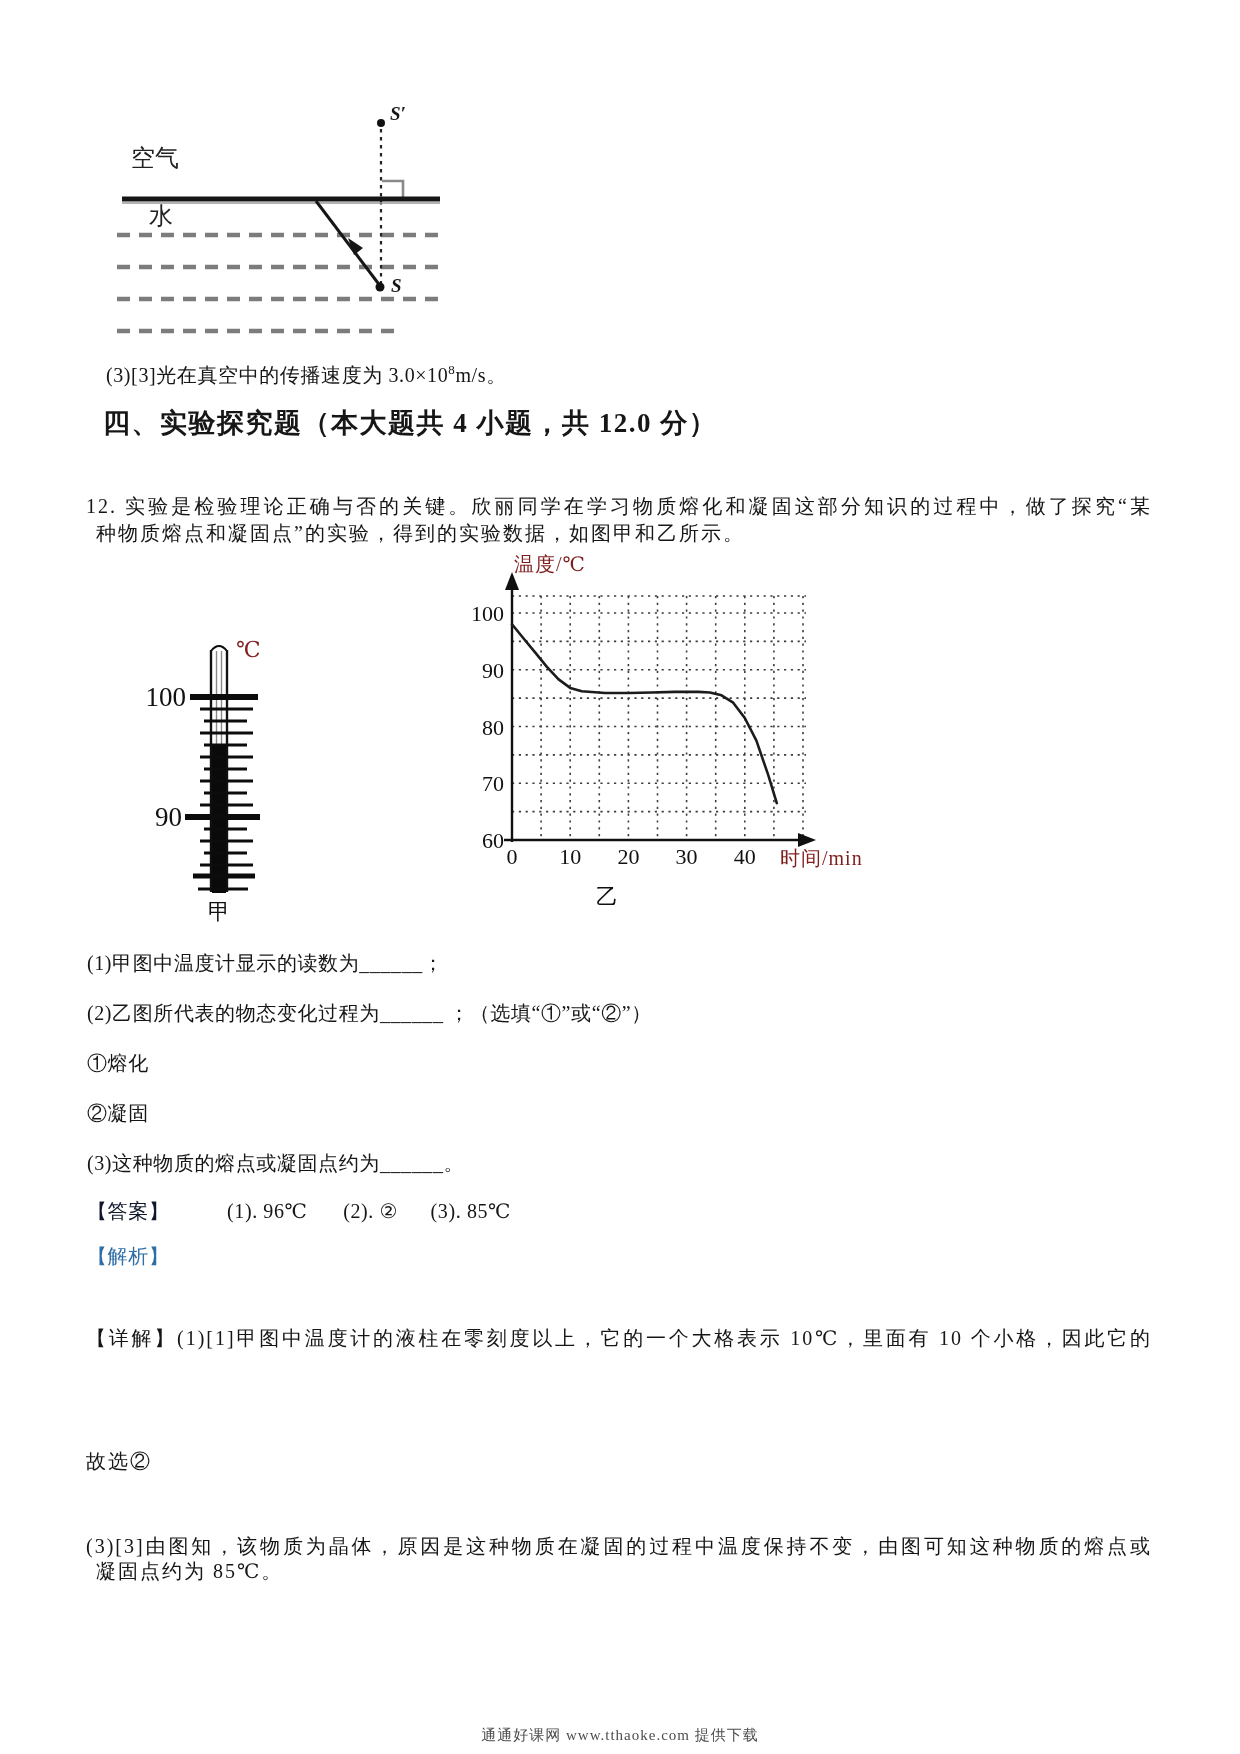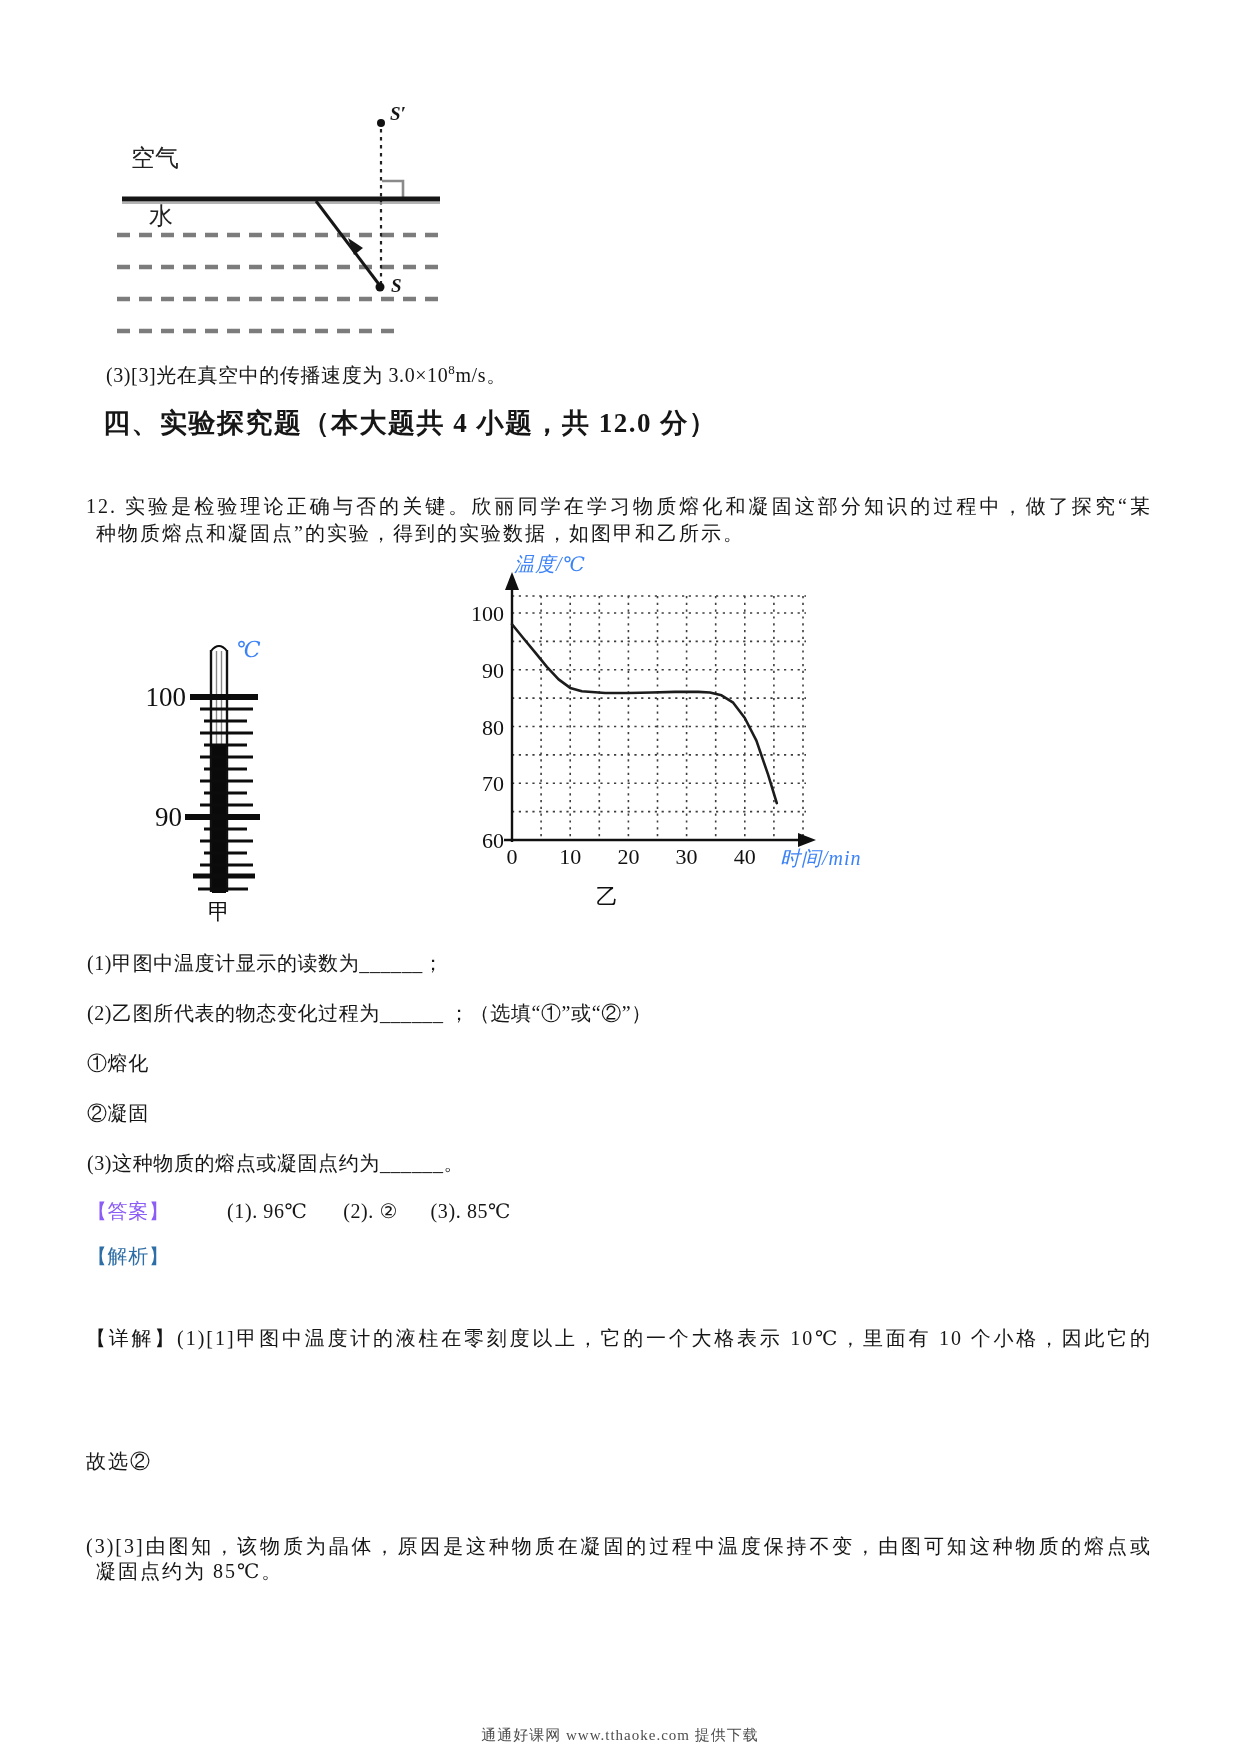--- a/index.html
+++ b/index.html
@@ -13,21 +13,21 @@
   .tight{letter-spacing:0.6px;}
   .hdr{font-size:27px;font-weight:bold;letter-spacing:1.5px;white-space:nowrap;}
   .fig-label{position:absolute;line-height:1;}
   .cjk-big{font-size:24px;color:#222;}
   .pt-label{font-size:19px;font-style:italic;font-weight:bold;}
   .gnum{position:absolute;font-size:22px;line-height:1;color:#111;}
   .ynum{text-align:right;}
   .xnum{text-align:center;}
   .tnum{position:absolute;font-size:27px;line-height:1;color:#111;text-align:right;}
   .caption{font-size:22px;color:#111;}
-  .axis-label{font-size:20px;color:#3b82f6;letter-spacing:1px;font-style:italic;}
+  .axis-label{font-size:20px;color:#7f1d1d;letter-spacing:1px;}
   .grid-line{stroke:#3d3d3d;stroke-width:1.6;stroke-dasharray:2.2 4.6;fill:none;}
   .axis{stroke:#101010;stroke-width:2.4;fill:none;}
   .curve{fill:none;stroke:#1c1c1c;stroke-width:2.6;stroke-linejoin:round;stroke-linecap:round;}
   .tick{stroke:#0c0c0c;fill:none;}
   .footer{width:100%;text-align:center;font-size:15px;color:#4d4d4d;letter-spacing:1px;}
   sup{font-size:13px;}
 </style>
 </head>
 <body>
 
@@ -158,21 +158,21 @@
     <span class="fig-label caption" style="left:146px;top:338px;">乙</span>
   </div>
 
   <div class="abs body-text tight" style="left:87px;top:950px;">(1)甲图中温度计显示的读数为______；</div>
   <div class="abs body-text tight" style="left:87px;top:1000px;">(2)乙图所代表的物态变化过程为______ ；（选填“①”或“②”）</div>
   <div class="abs body-text tight" style="left:87px;top:1050px;">①熔化</div>
   <div class="abs body-text tight" style="left:87px;top:1100px;">②凝固</div>
   <div class="abs body-text tight" style="left:87px;top:1150px;">(3)这种物质的熔点或凝固点约为______。</div>
 
   <div class="abs body-text tight" style="left:87px;top:1198px;">
-    <span class="blue" style="color: #8b5cf6;">【答案】</span>
+    <span class="blue" style="color: #0f172a;">【答案】</span>
     <span style="margin-left:52px;">(1). 96℃</span>
     <span style="margin-left:30px;">(2). ②</span>
     <span style="margin-left:27px;">(3). 85℃</span>
   </div>
 
   <div class="abs body-text tight blue" style="left: 87px; top: 1243px; color: rgb(46, 110, 166);">【解析】</div>
 
   <div class="abs body-text just" style="left:86px;top:1300px;width:1066px;">【详解】(1)[1]甲图中温度计的液柱在零刻度以上，它的一个大格表示 10℃，里面有 10 个小格，因此它的</div>
   <div class="abs body-text" style="left:86px;top:1448px;">故选②</div>
   <div class="abs body-text just" style="left:86px;top:1508px;width:1066px;">(3)[3]由图知，该物质为晶体，原因是这种物质在凝固的过程中温度保持不变，由图可知这种物质的熔点或</div>

